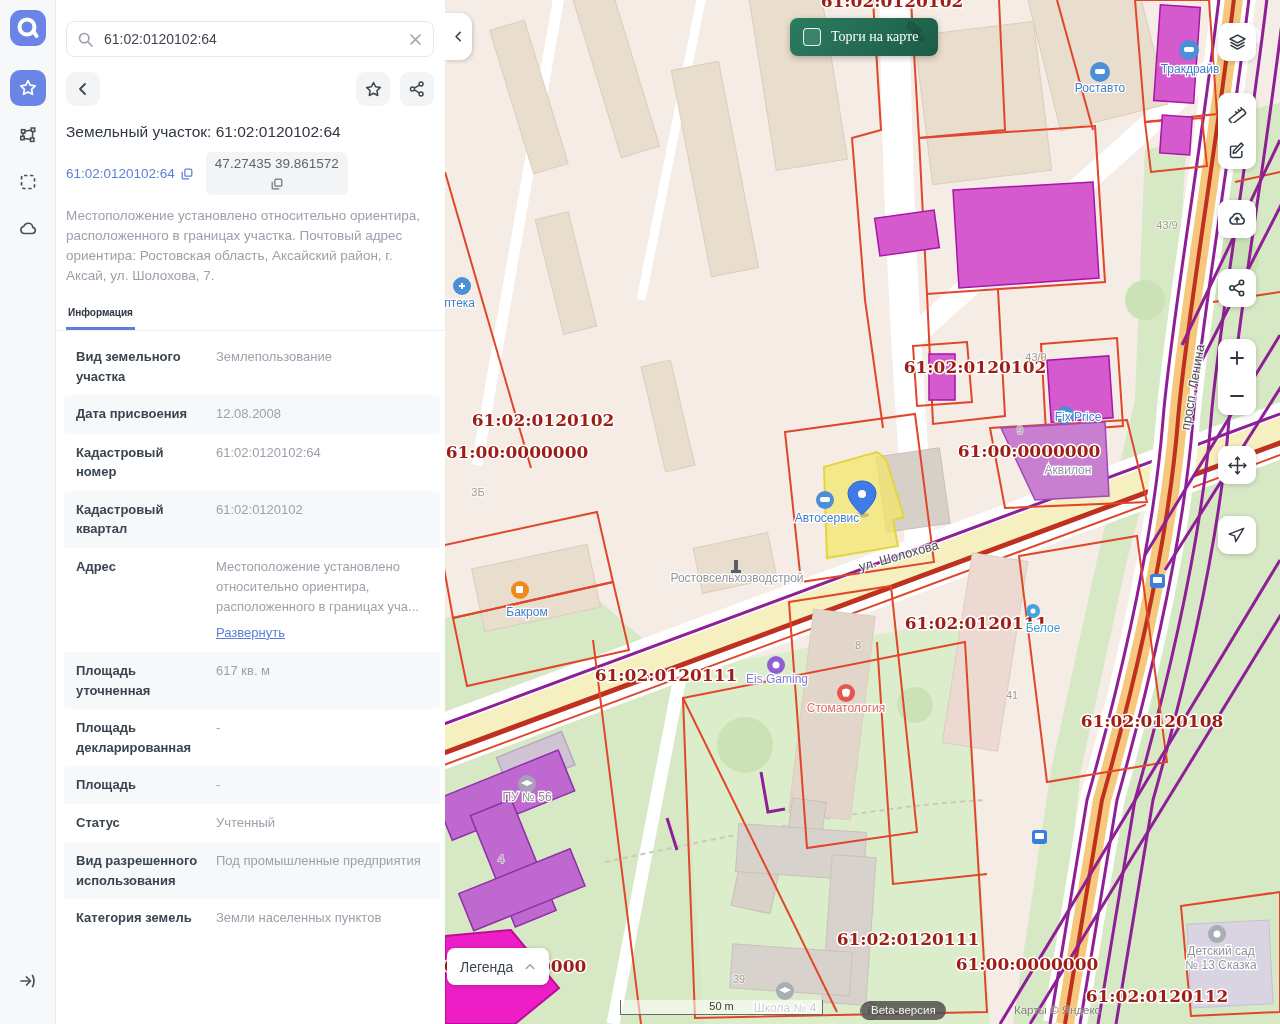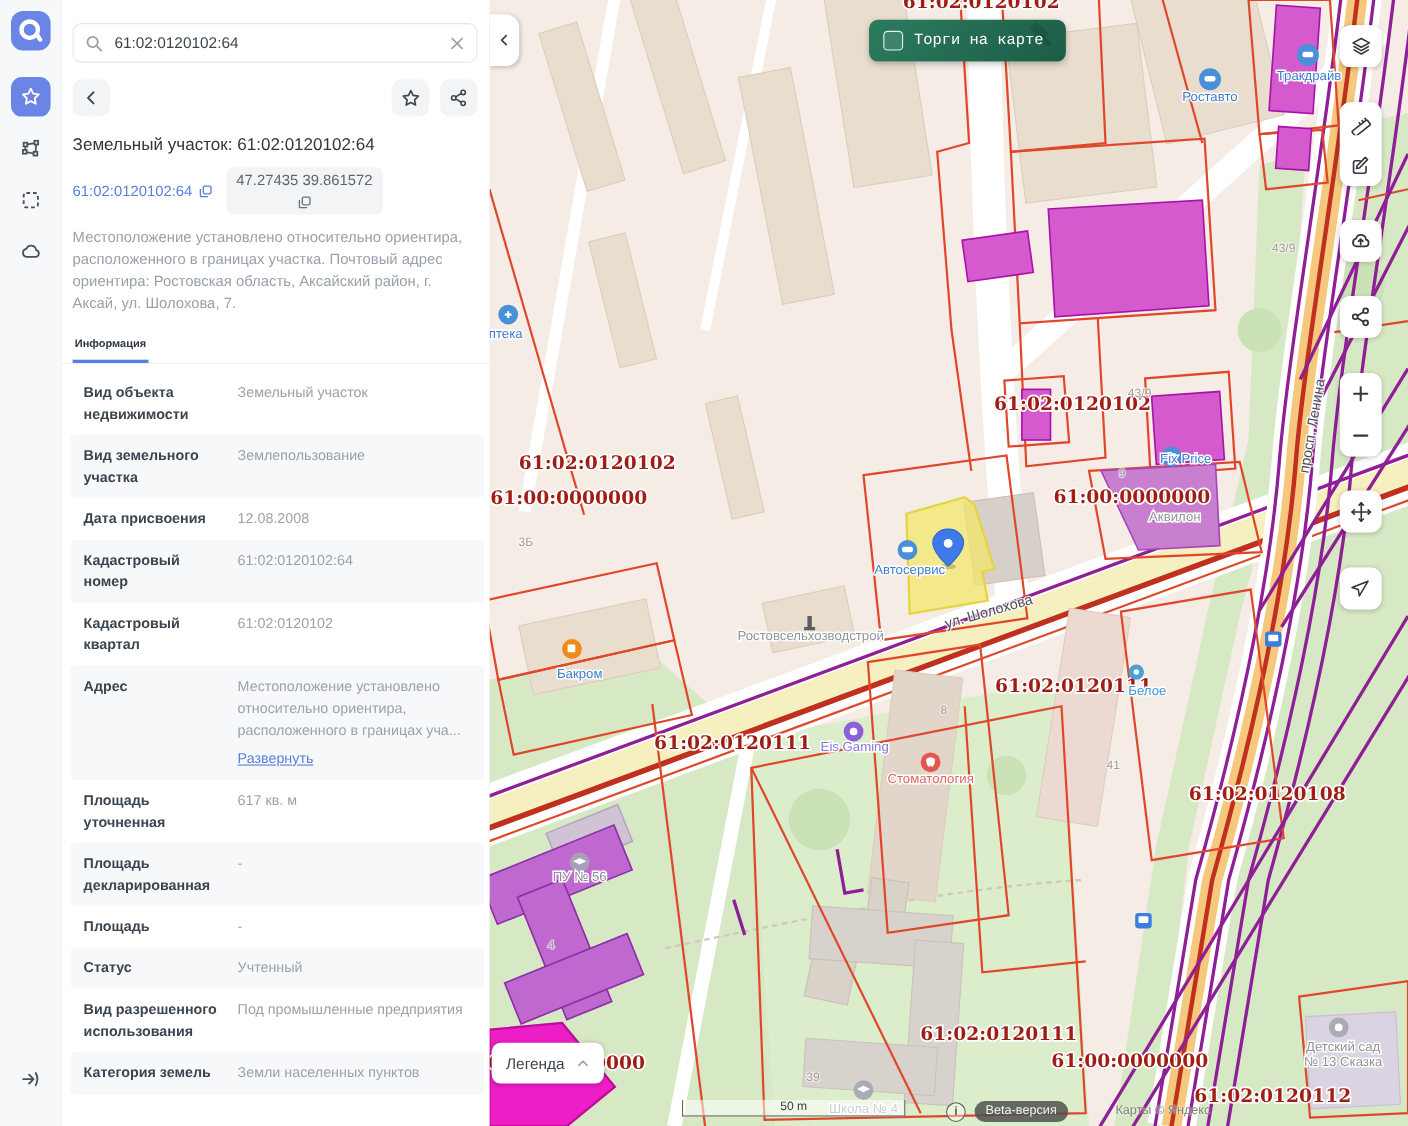--- a/index.html
+++ b/index.html
@@ -45,39 +45,39 @@
 
   
   .map{flex:1;position:relative;background:#f4ece5;overflow:hidden;}
   .map svg.basemap{position:absolute;left:0;top:0;}
   .collapse{position:absolute;left:0;top:13px;width:27px;height:47px;background:#fff;border:0;
     border-radius:0 12px 12px 0;box-shadow:1px 1px 4px rgba(0,0,0,.18);display:flex;align-items:center;
     justify-content:center;color:#3d454f;cursor:pointer;}
   .trades{position:absolute;left:345px;top:18px;height:38px;border:0;border-radius:8px;cursor:pointer;
     background:linear-gradient(135deg,#2b7c60,#1c5c46);color:#fff;display:flex;align-items:center;
     gap:10px;padding:0 20px 0 13px;font-size:14px;box-shadow:0 2px 6px rgba(0,0,0,.25);
-    font-family:Liberation Mono, monospace;overflow:hidden;}
+    font-family:Liberation Serif, serif;overflow:hidden;}
   .trades .gavel{position:absolute;right:4px;top:2px;opacity:.55;}
   .checkbox{width:16px;height:16px;border:1.6px solid rgba(255,255,255,.9);border-radius:4px;
     background:rgba(255,255,255,.10);flex:none;}
   .ctl{position:absolute;right:24px;width:38px;background:#fff;border-radius:10px;
     box-shadow:0 1px 5px rgba(0,0,0,.2);display:flex;flex-direction:column;overflow:hidden;}
   .ctl button{width:38px;height:38px;border:0;background:#fff;display:flex;align-items:center;
     justify-content:center;color:#2f3741;cursor:pointer;padding:0;}
   .legend-btn{position:absolute;left:2px;top:948px;height:37px;background:#fff;border:0;border-radius:8px;
     box-shadow:0 1px 5px rgba(0,0,0,.22);display:flex;align-items:center;gap:11px;padding:0 13px;
     font-size:14px;color:#3d454f;cursor:pointer;font-family:"Liberation Sans",sans-serif;}
   .legend-btn .chev{color:#9aa2ab;display:flex;}
   .scalebar{position:absolute;left:175px;top:1000px;width:203px;height:15px;
     background:rgba(255,255,255,.55);border:1px solid #6b6b64;border-top:none;box-sizing:border-box;
     font-size:11px;color:#3c3c38;text-align:center;line-height:13px;}
   .info-badge{position:absolute;left:415px;top:1002px;width:18px;height:18px;border:1.5px solid #5f5f5a;
     border-radius:50%;color:#5f5f5a;font-size:11px;font-weight:700;display:flex;align-items:center;
     justify-content:center;box-sizing:border-box;background:rgba(255,255,255,.4);cursor:pointer;}
-  .beta{position:absolute;left:441px;top:1001px;height:19px;background:rgba(80,80,78,.85);color:#f2f2f0;
+  .beta{position:absolute;left:416px;top:1001px;height:19px;background:rgba(80,80,78,.85);color:#f2f2f0;
     border-radius:10px;padding:0 10px;font-size:11.5px;line-height:19px;}
   .attrib{position:absolute;left:569px;top:1004px;font-size:11.5px;color:#82827c;display:flex;gap:14px;
     text-shadow:0 0 2px #fff;flex-direction:column;}
   .attrib .terms{cursor:pointer;}
 
   
   .q-label{font-family:"DejaVu Serif",serif;font-weight:700;font-size:17px;fill:#9e1d15;
     paint-order:stroke;stroke:#ffffff;stroke-width:3px;text-anchor:middle;}
   .poi-t{font-size:12px;paint-order:stroke;stroke:#fff;stroke-width:2.6px;text-anchor:middle;}
   .house{font-size:11px;fill:#a39c92;text-anchor:middle;paint-order:stroke;stroke:rgba(255,255,255,.6);stroke-width:2px;}
@@ -198,24 +198,20 @@
       </span>
     </div>
 
     <div class="desc">Местоположение установлено относительно ориентира, расположенного в границах участка. Почтовый адрес ориентира: Ростовская область, Аксайский район, г. Аксай, ул. Шолохова, 7.</div>
 
     <div class="tabs">
       <span class="tab">Информация</span>
     </div>
 
     <div class="table">
-      <div class="row">
-        <div class="lbl">Вид объекта недвижимости</div>
-        <div class="val">Земельный участок</div>
-      </div>
       <div class="row">
         <div class="lbl">Вид земельного участка</div>
         <div class="val">Землепользование</div>
       </div>
       <div class="row">
         <div class="lbl">Дата присвоения</div>
         <div class="val">12.08.2008</div>
       </div>
       <div class="row">
         <div class="lbl">Кадастровый номер</div>

